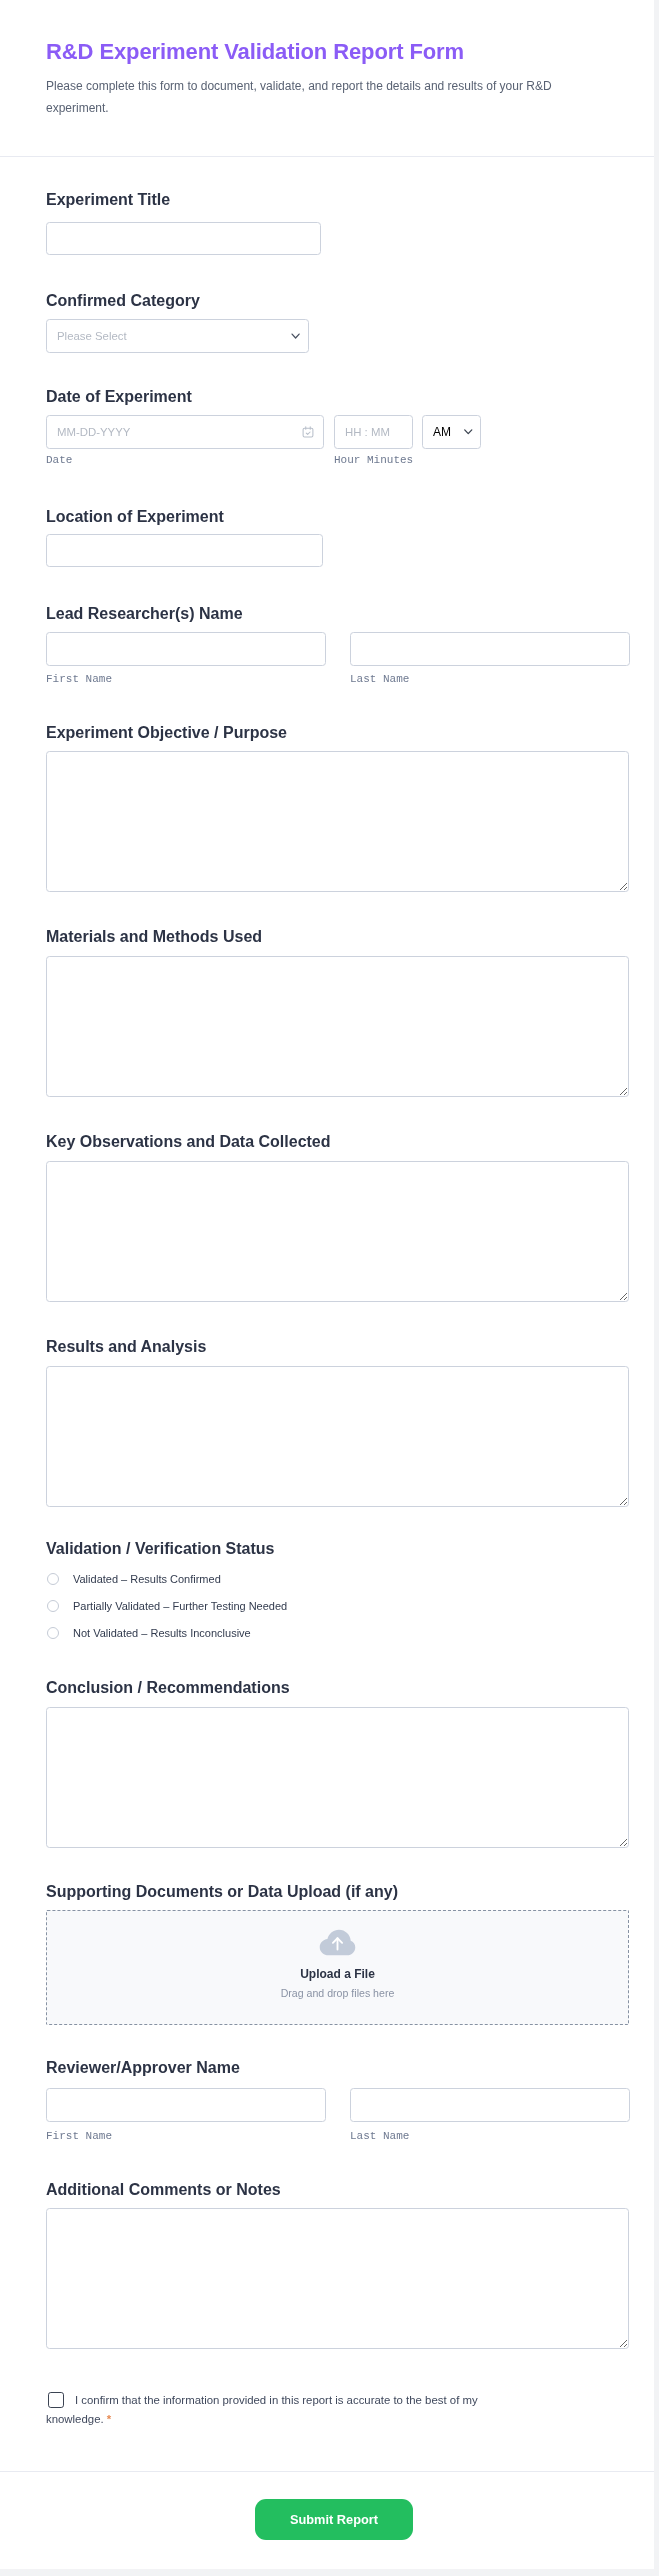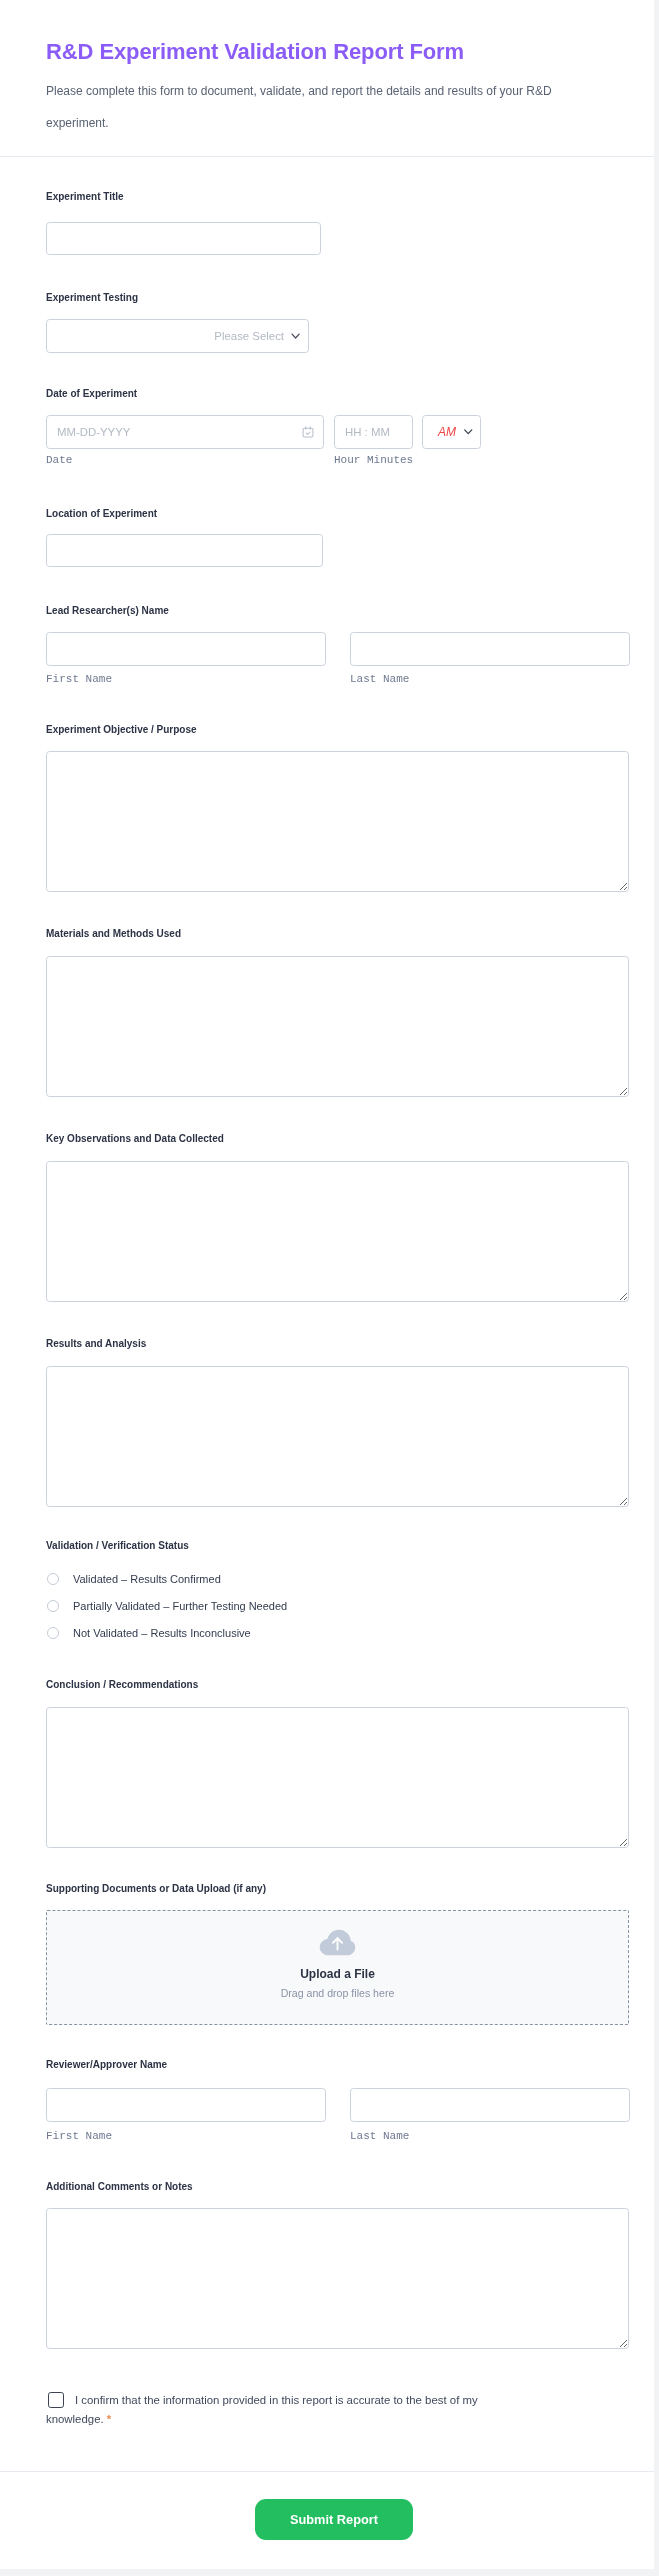--- a/index.html
+++ b/index.html
@@ -5,36 +5,36 @@
   html,body{margin:0;padding:0;}
   body{
     width:660px;height:2576px;position:relative;overflow:hidden;
     background:#f2f3f5;
     font-family:"Liberation Sans", sans-serif;
     color:#2c3345;
   }
   .card{position:absolute;left:0;top:0;width:654px;height:2569px;background:#ffffff;}
   .abs{position:absolute;}
   .form-title{font-size:22px;font-weight:700;color:#8b5cf6;letter-spacing:-0.1px;}
-  .form-subtitle{font-size:12px;line-height:32px;color:#596273;width:568px;}
+  .form-subtitle{font-size:12px;line-height:22px;color:#596273;width:568px;}
   .divider{height:0.7px;background:#e8eaf1;}
-  .lbl{font-size:10px;font-weight:600;color:#2c3345;text-align:right;}
+  .lbl{font-size:16px;font-weight:600;color:#2c3345;text-align:right;}
   .sub{font-size:11px;color:#6e7990;font-family:Liberation Mono, monospace;}
   .inp,.ta,.sel{
     box-sizing:border-box;border:0.7px solid #ccd2dd;border-radius:3.5px;background:#fff;
     font-family:"Liberation Sans", sans-serif;font-size:11.4px;color:#2c3345;
     padding:0 10px;outline:none;
   }
   .inp::placeholder, .ta::placeholder{color:#b3b9c3;}
   .ta{padding:8.5px 10px;line-height:15.6px;}
   .sel{
     -webkit-appearance:none;appearance:none;width:100%;height:100%;
-    padding-right:24px;color:#b3b9c3;text-align:right;
+    padding-right:24px;color:#b3b9c3;
   }
-  .sel.dark{color:#ef4444;font-size:12px;font-style:italic;}
+  .sel.dark{color:#000000;font-size:12px;}
   .selwrap{position:absolute;}
   .selwrap .chev{position:absolute;right:8.5px;top:50%;margin-top:-2.8px;pointer-events:none;line-height:0;}
   .radio-row{display:flex;align-items:center;gap:13.5px;height:14px;}
   .radio{
     -webkit-appearance:none;appearance:none;width:12.8px;height:12.8px;margin:0 0 0 0.7px;
     border:1.1px solid #c5cbd6;border-radius:50%;background:#fff;flex:0 0 auto;
   }
   .radio-lbl{font-size:11px;color:#323b4e;}
   .upload-box{
     box-sizing:border-box;background:#f8f9fb;border:0.7px dashed #8792a3;border-radius:1.4px;
@@ -59,21 +59,21 @@
 
 <div class="card">
 
   <div class="abs form-title" style="left:46px;top:39px;">R&amp;D Experiment Validation Report Form</div>
   <div class="abs form-subtitle" style="left:46px;top:75px;">Please complete this form to document, validate, and report the details and results of your R&amp;D experiment.</div>
   <div class="abs divider" style="left:0;top:156px;width:654px;"></div>
 
   <div class="abs lbl" style="left:46px;top:191px;">Experiment Title</div>
   <input class="abs inp" style="left: 46px; top: 222px; width: 275px; height: 33px;" type="text">
 
-  <div class="abs lbl" style="left:46px;top:292px;">Experiment Testing</div>
+  <div class="abs lbl" style="left:46px;top:292px;">Confirmed Category</div>
   <div class="selwrap" style="left:46px;top:319px;width:263px;height:34px;">
     <select class="sel">
       <option>Please Select</option>
     </select>
     <span class="chev">
       <svg width="9.2" height="6.4" viewBox="0 0 13 9">
           <path d="M1.5 1.5 L6.5 7 L11.5 1.5" stroke="#4a5261" stroke-width="1.8" fill="none" stroke-linecap="round" stroke-linejoin="round"></path>
         </svg>
     </span>
   </div>

